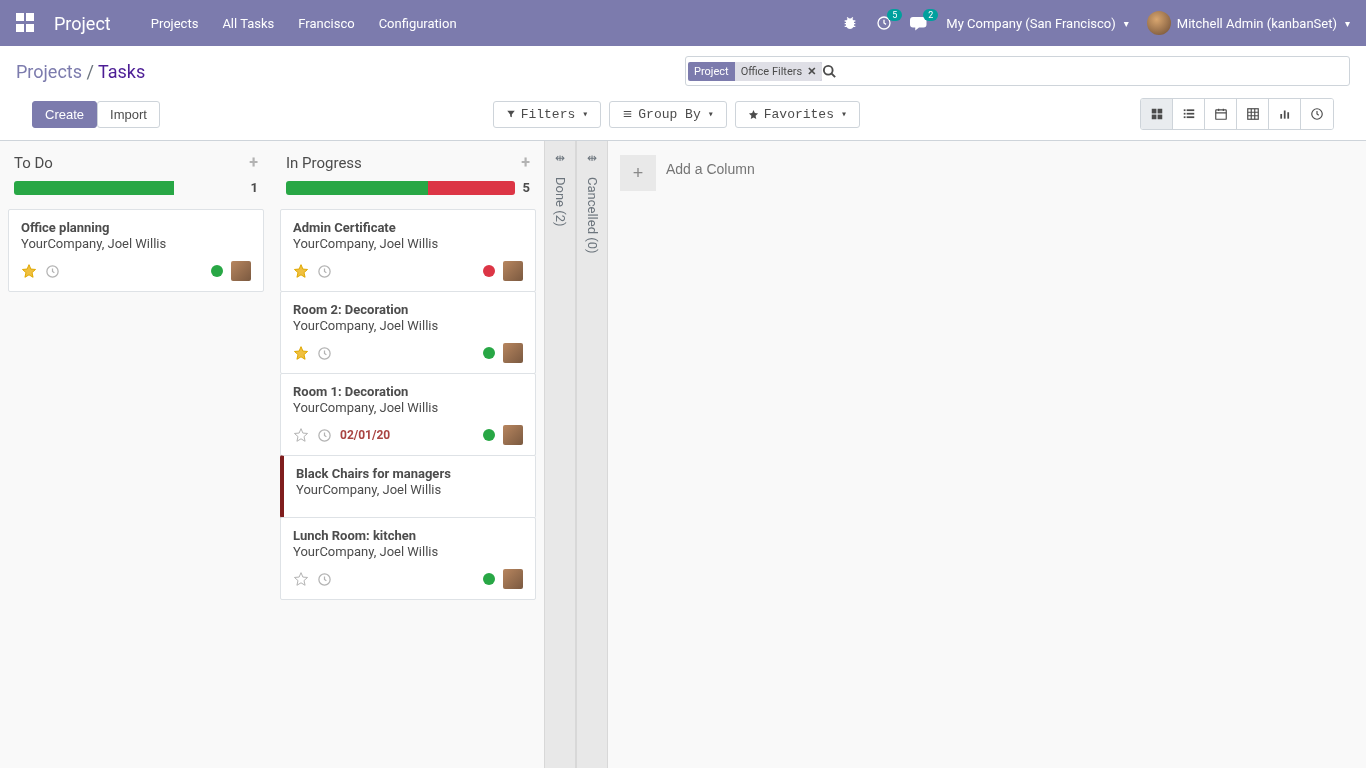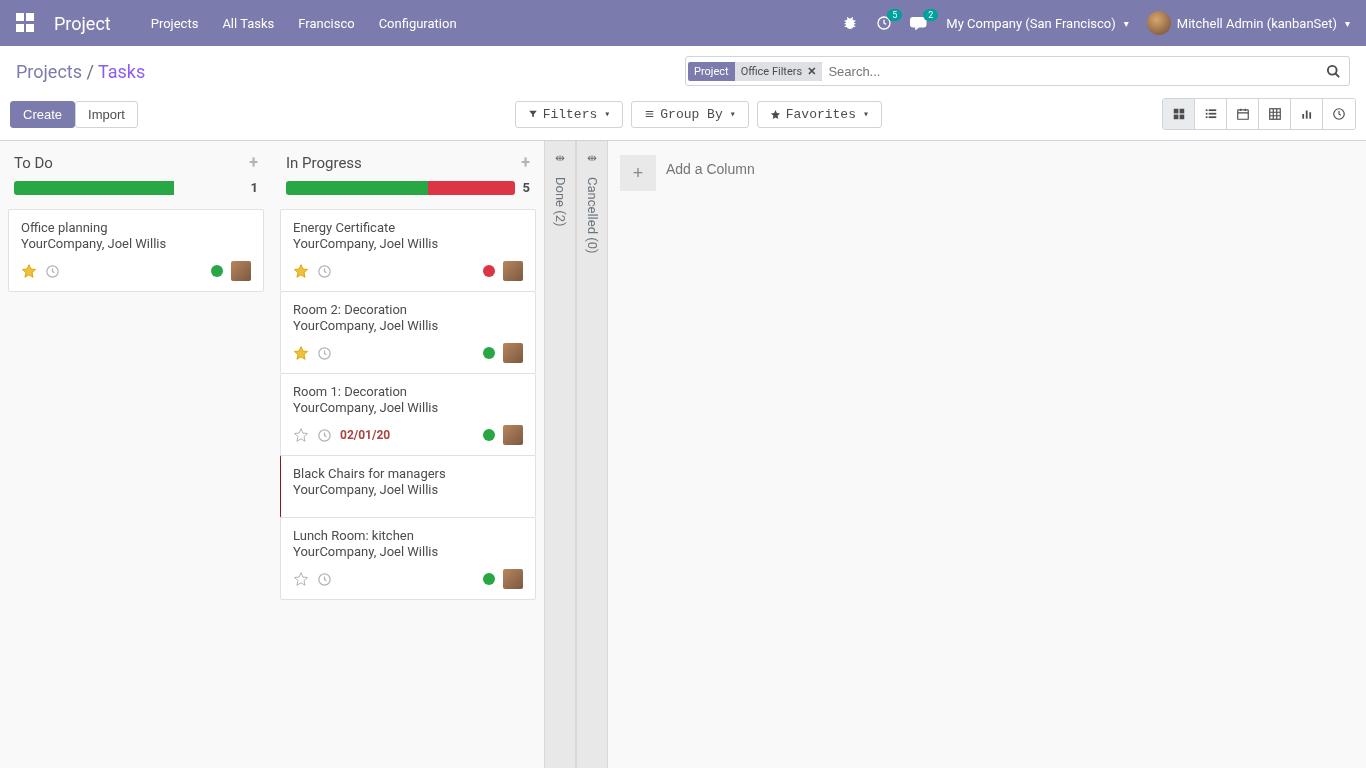--- a/index.html
+++ b/index.html
@@ -16,30 +16,30 @@
 .nav-icon { position: relative; cursor: pointer; }
 .nav-badge { position: absolute; top: -6px; right: -10px; background: #00a09d; color: #fff; font-size: 9px; border-radius: 8px; padding: 1px 5px; }
 .nav-user { display: flex; align-items: center; gap: 6px; cursor: pointer; font-size: 13px; }
 .caret { font-size: 10px; margin-left: 2px; }
 
 
 .control-panel { background: #fff; border-bottom: 1px solid #ced4da; padding: 0; }
 .cp-top { display: flex; align-items: center; padding: 10px 16px 6px; }
 .breadcrumb { font-size: 18px; color: #6c757d; }
 .breadcrumb a { color: #7c7bad; text-decoration: none; cursor: pointer; }
-.breadcrumb .active { color: #8b5cf6; }
+.breadcrumb .active { color: #4c1d95; }
 .search-area { margin-left: auto; width: 665px; display: flex; align-items: center; border: 1px solid #ced4da; border-radius: 3px; padding: 2px 8px 2px 2px; height: 30px; }
 .search-facet { display: flex; background: #7c7bad; color: #fff; font-size: 11px; border-radius: 2px; overflow: hidden; }
 .facet-label { padding: 3px 6px; }
 .facet-value { background: #dfdfe6; color: #4c4c4c; padding: 3px 6px; display: flex; align-items: center; gap: 5px; }
 .facet-remove { cursor: pointer; font-weight: bold; color: #4c4c4c; }
 .search-input { flex: 1; border: none; outline: none; font-size: 13px; padding: 4px 6px; }
 .search-icon { cursor: pointer; color: #4c4c4c; }
 
-.cp-bottom { display: flex; align-items: center; padding: 6px 10px 10px; }
+.cp-bottom { display: flex; align-items: center; padding: 6px 32px 10px; }
 .btn { border: 1px solid #ced4da; border-radius: 3px; padding: 5px 12px; font-size: 13px; cursor: pointer; background: #fff; color: #4c4c4c; }
 .btn-primary { background: #7c7bad; color: #fff; border-color: #7c7bad; }
 .btn + .btn { }
 .search-options { margin-left: auto; display: flex; gap: 8px; margin-right: 280px; }
 .search-options .btn { display: inline-flex; align-items: center; gap: 5px; font-family: Liberation Mono, monospace; }
 .view-switcher { display: flex; border: 1px solid #ced4da; border-radius: 3px; overflow: hidden; }
 .view-switcher .vbtn { width: 32px; height: 30px; display: flex; align-items: center; justify-content: center; cursor: pointer; border-right: 1px solid #ced4da; color: #4c4c4c; background: #fff; }
 .view-switcher .vbtn:last-child { border-right: none; }
 .view-switcher .vbtn.active { background: #e9ecef; }
 
@@ -48,22 +48,22 @@
 .kanban-column { width: 272px; padding: 12px 8px; flex-shrink: 0; }
 .col-header { display: flex; align-items: center; justify-content: space-between; font-size: 15px; color: #4c4c4c; margin-bottom: 8px; padding: 0 6px; gap: 16px; }
 .col-plus { color: #b3b3b3; cursor: pointer; font-size: 16px; font-weight: bold; }
 .col-progress-row { display: flex; align-items: center; gap: 8px; padding: 0 6px; margin-bottom: 14px; }
 .col-progress { flex: 1; height: 14px; border-radius: 3px; overflow: hidden; display: flex;  }
 .col-progress .seg { height: 100%; }
 .col-count { font-size: 13px; font-weight: bold; }
 
 .card { background: #fff; border: 1px solid #dee2e6; border-radius: 2px; margin-bottom: 0px; padding: 10px 12px; font-size: 13px; cursor: pointer; }
 .kanban-column .card + .card { margin-top: -1px; }
-.card.flag-red { border-left: 1px solid #7f1d1d; }
-.card-title { color: #4c4c4c; margin-bottom: 1px; }
+.card.flag-red { border-left: 4px solid #7f1d1d; }
+.card-title { color: #4c4c4c; margin-bottom: 1px; font-weight: bold; }
 .card-sub { color: #4c4c4c; margin-bottom: 10px; }
 .card-footer { display: flex; align-items: center; gap: 8px; text-align: right; }
 .star { cursor: pointer; }
 .star.on svg { fill: #f0c040; stroke: #e0a800; }
 .star.off svg { fill: none; stroke: #b3b3b3; }
 .activity-icon svg { stroke: #b3b3b3; }
 .due-date { font-size: 12px; font-weight: bold; }
 .due-date.overdue { color: #a94442; }
 .spacer { flex: 1; }
 .status-dot { width: 12px; height: 12px; border-radius: 50%; cursor: pointer; }
@@ -137,21 +137,20 @@
       <span class="active">Tasks</span>
     </div>
     <div class="search-area">
       <div class="search-facet">
         <span class="facet-label">Project</span>
         <span class="facet-value">
           <span>Office Filters</span>
           <span class="facet-remove">✕</span>
         </span>
       </div>
-      <input class="search-input" placeholder="Search..." style="">
       <span class="search-icon">
         <svg width="15" height="15" viewBox="0 0 24 24" fill="none" stroke="#4c4c4c" stroke-width="3">
             <circle cx="10" cy="10" r="7"></circle>
             <line x1="21" y1="21" x2="15" y2="15"></line>
           </svg>
       </span>
     </div>
   </div>
   <div class="cp-bottom">
     <button class="btn btn-primary">Create</button>
@@ -280,21 +279,21 @@
     </div>
     <div class="col-progress-row">
       <div class="col-progress" id="prog-inprogress" style="background:#f1f1f1;">
           <div class="seg" style="width:62%;background:#28a745"></div>
           <div class="seg" style="width:38%;background:#dc3545"></div>
         </div>
       <span class="col-count">5</span>
     </div>
     <div id="cards-inprogress">
         <div class="card ">
-    <div class="card-title">Energy Certificate</div>
+    <div class="card-title">Admin Certificate</div>
     <div class="card-sub">YourCompany, Joel Willis</div>
     <div class="card-footer">
       <span class="star on">
               <svg width="16" height="16" viewBox="0 0 24 24" stroke-width="1.5">
                 <path d="M12 2.5l2.8 6.6 7 .6-5.3 4.7 1.6 7-6.1-3.7-6.1 3.7 1.6-7L2.2 9.7l7-.6z"></path>
               </svg>
             </span>
       <span class="activity-icon">
               <svg width="15" height="15" viewBox="0 0 24 24" fill="none" stroke-width="2">
                 <circle cx="12" cy="12" r="9"></circle>

